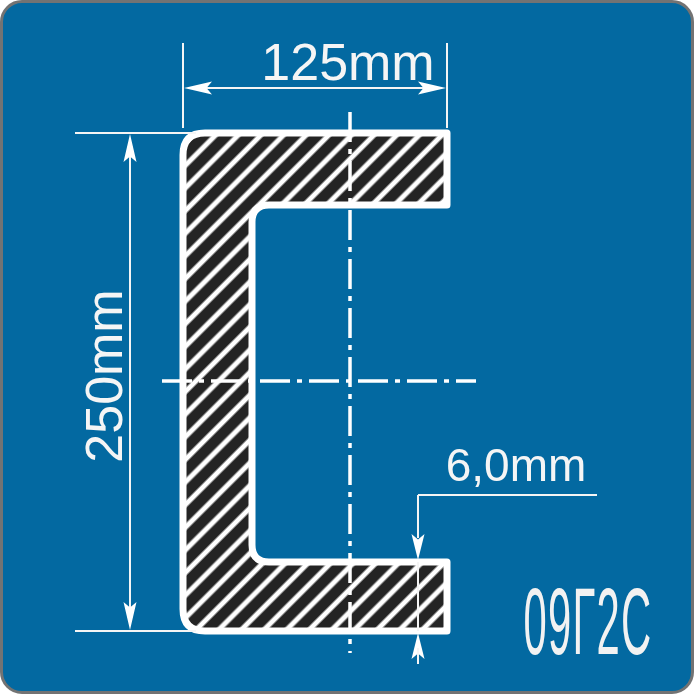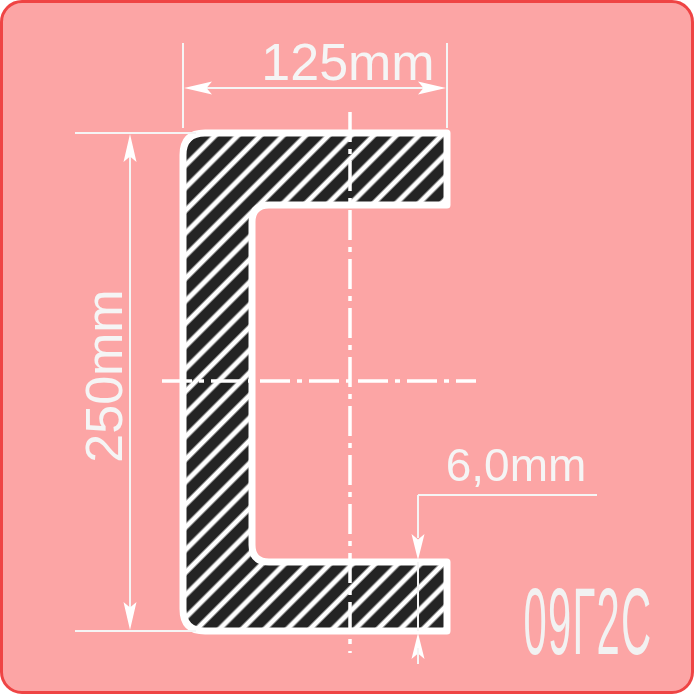--- a/index.html
+++ b/index.html
@@ -8,23 +8,23 @@
     width: 700px;
     height: 700px;
     background: #ffffff;
     font-family: "Liberation Sans", sans-serif;
   }
   .card {
     position: absolute;
     top: 0; left: 0;
     width: 694px;
     height: 694px;
-    border: 3px solid #ef4444;
+    border: 3px solid #737373;
     border-radius: 22px;
-    background: #fca5a5;
+    background: #0369a1;
     box-sizing: border-box;
     overflow: hidden;
   }
   svg { display: block; }
   .dim-text {
     fill: #f5f5f5;
     font-family: "Liberation Sans", sans-serif;
     font-size: 52px;
   }
   .dim-text-small {

